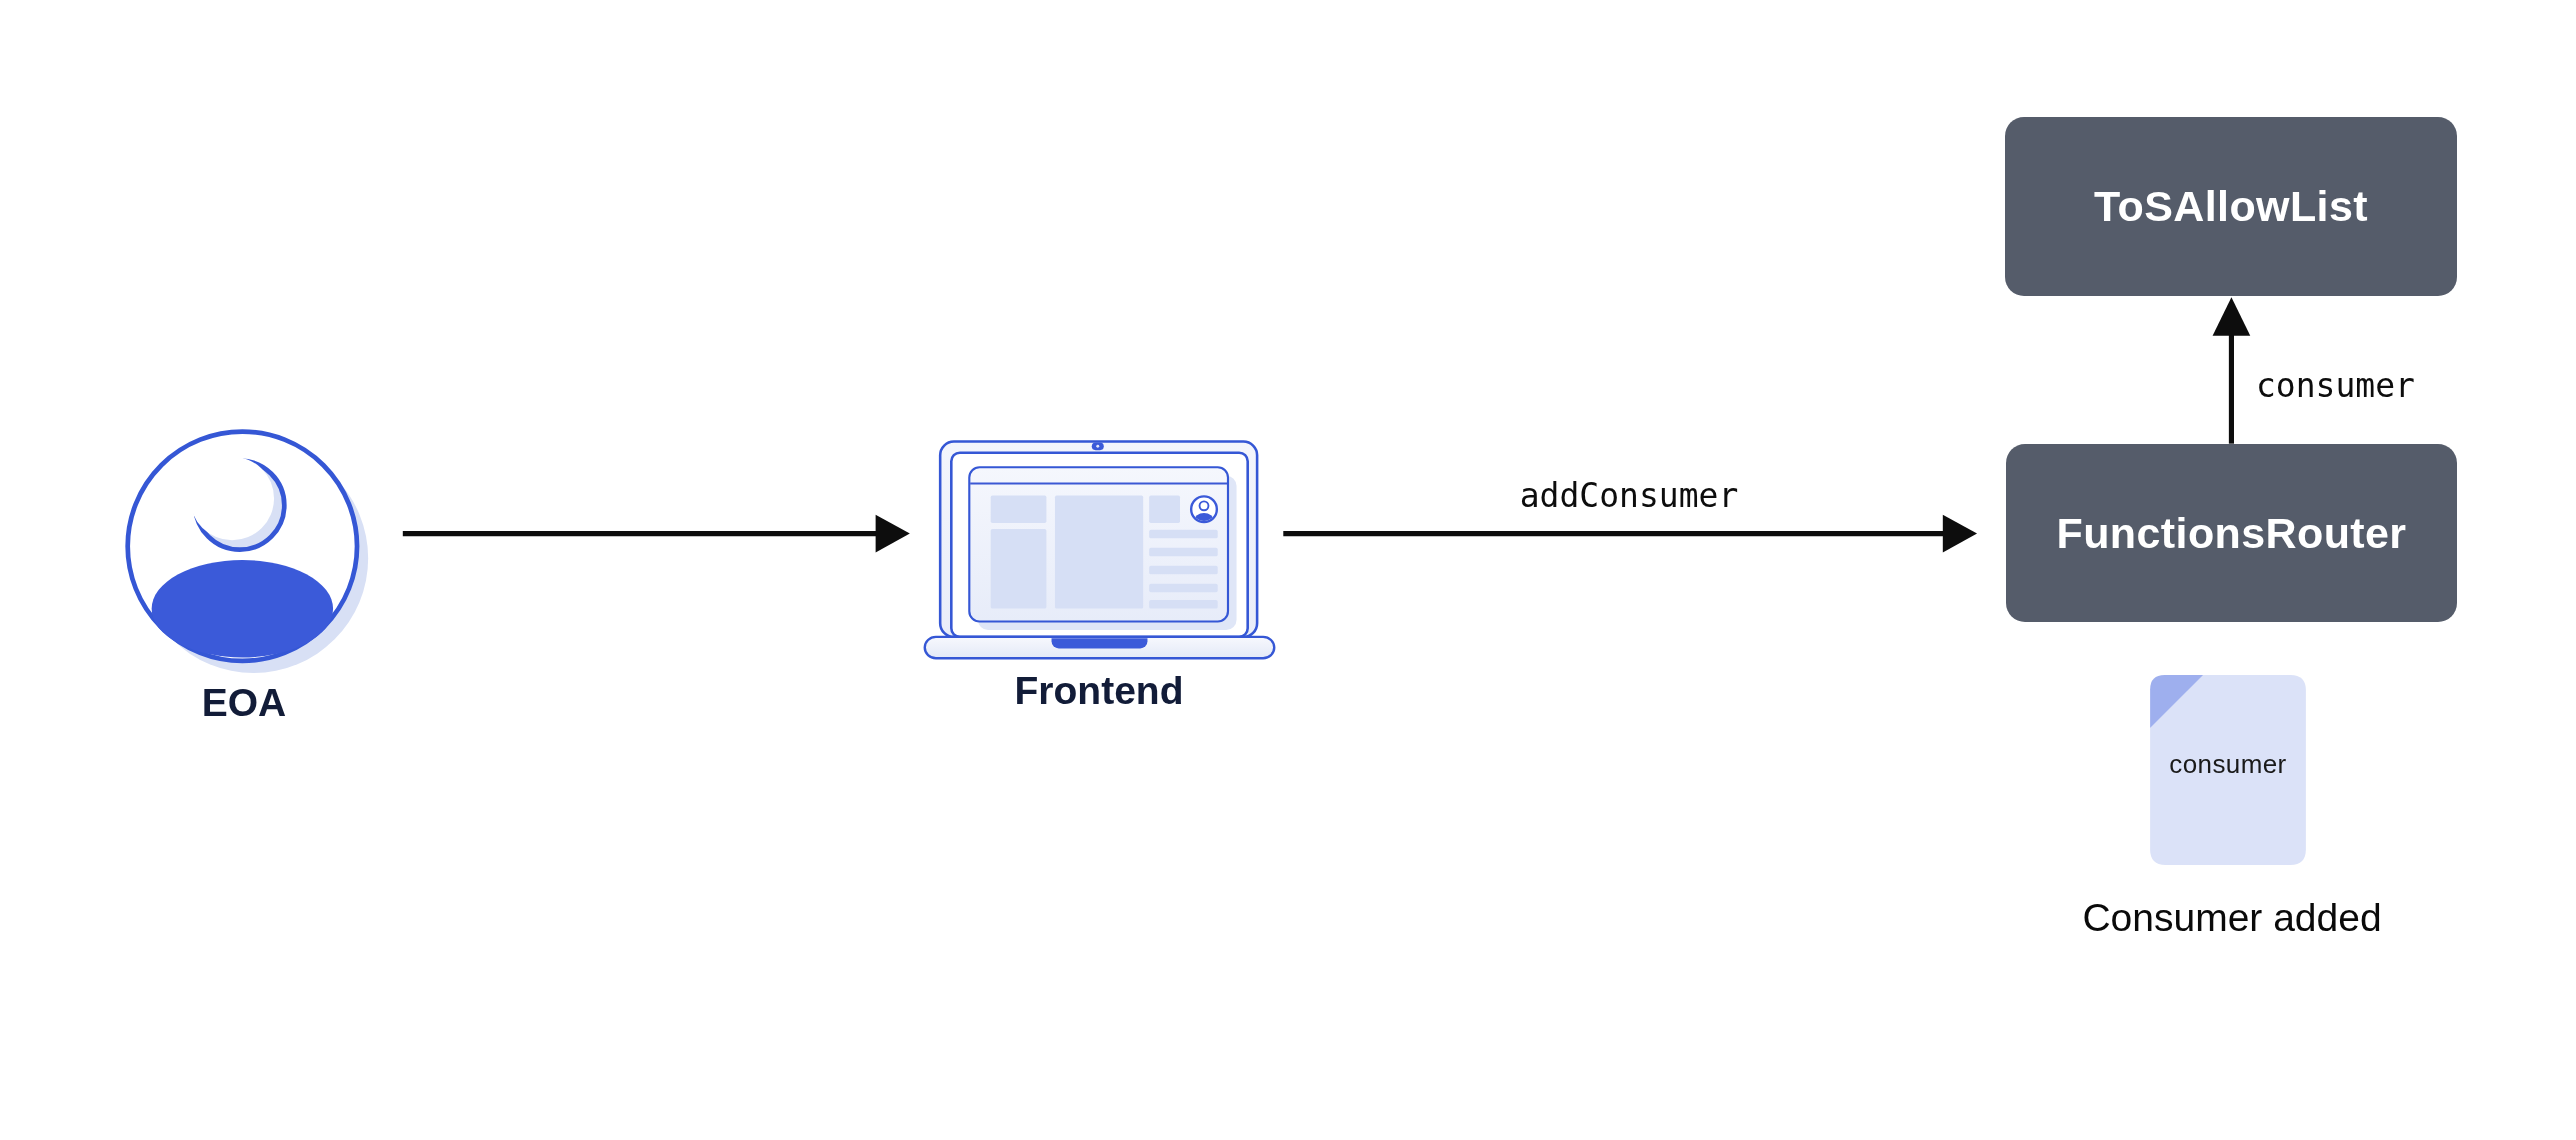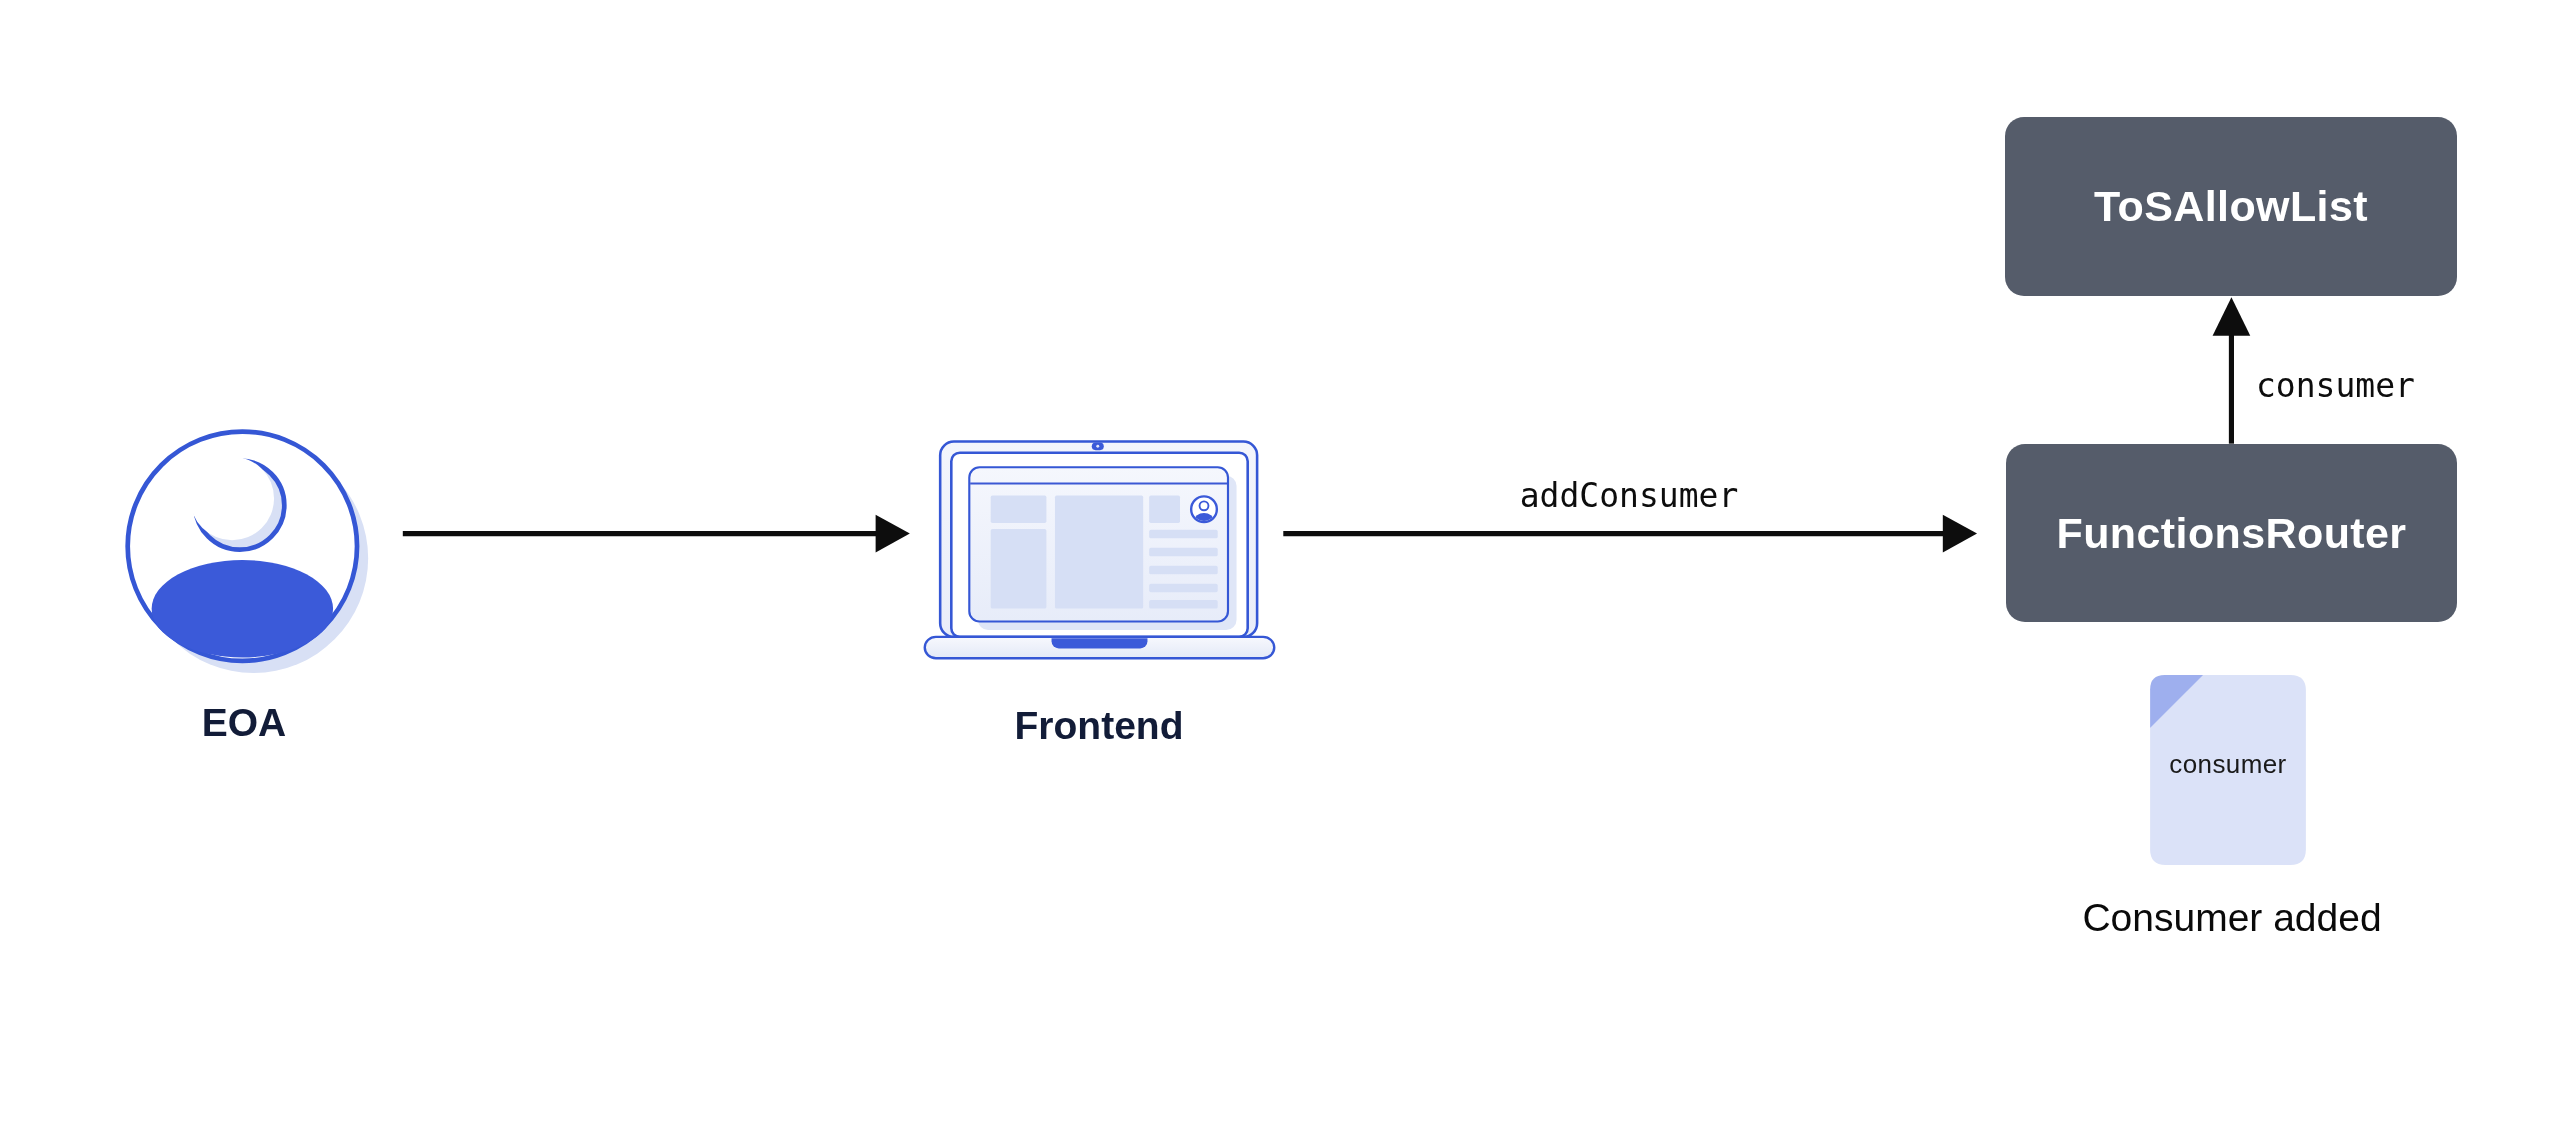--- a/index.html
+++ b/index.html
@@ -74,21 +74,21 @@
 
     <circle cx="163" cy="166" r="134" fill="#D8E0F5"></circle>
 
     <circle cx="150" cy="152" r="134" fill="#ffffff" stroke="#3557D5" stroke-width="5.5"></circle>
 
     <ellipse cx="150" cy="225" rx="106" ry="57" fill="#3B5AD9"></ellipse>
 
     <circle cx="147" cy="104" r="52" fill="#D8E0F5" stroke="#3557D5" stroke-width="5.5"></circle>
     <circle cx="138" cy="96" r="49" fill="#ffffff"></circle>
   </svg>
-  <div class="node-label" style="left:244px;top:701px;">EOA</div>
+  <div class="node-label" style="left:244px;top:681px;">EOA</div>
 
   <svg class="abs" style="left:923px;top:439px;" width="353" height="221" viewBox="0 0 412 258">
     <defs>
       <linearGradient id="cardGrad" x1="0" y1="0" x2="0" y2="1">
         <stop offset="0" stop-color="#F5F7FD"></stop>
           <stop offset="1" stop-color="#E7ECF9"></stop>
       </linearGradient>
       <linearGradient id="lidGrad" x1="0" y1="0" x2="0" y2="1">
         <stop offset="0" stop-color="#F3F5FC"></stop>
           <stop offset="1" stop-color="#E9EDF9"></stop>
@@ -128,21 +128,21 @@
     </g>
 
     <circle cx="328" cy="82" r="15" fill="#ffffff" stroke="#3B5AD9" stroke-width="2.8"></circle>
     <circle cx="328" cy="78" r="5.2" fill="#ffffff" stroke="#3B5AD9" stroke-width="2.2"></circle>
     <ellipse cx="328" cy="95" rx="11.5" ry="8.5" fill="#3B5AD9" clip-path="url(#miniAvatarClip)"></ellipse>
 
     <rect x="2" y="231" width="408" height="25" rx="13" fill="url(#baseGrad)" stroke="#3557D5" stroke-width="2.8"></rect>
 
     <path d="M 150 232.5 h 112 v 3.5 a 8.5 8.5 0 0 1 -8.5 8.5 h -95 a 8.5 8.5 0 0 1 -8.5 -8.5 z" fill="#3B5AD9"></path>
   </svg>
-  <div class="node-label" style="left:1099px;top:704px;">Frontend</div>
+  <div class="node-label" style="left:1099px;top:669px;">Frontend</div>
 
   <svg class="abs" style="left:0;top:0;" width="2576" height="1140" viewBox="0 0 3007 1331">
     <g stroke="#0D0D0D" stroke-width="6" fill="#0D0D0D">
 
       <line x1="470" y1="623" x2="1024" y2="623"></line>
       <polygon points="1022,601 1062,623 1022,645" stroke="none"></polygon>
 
       <line x1="1498" y1="623" x2="2270" y2="623"></line>
       <polygon points="2268,601 2308,623 2268,645" stroke="none"></polygon>
 

